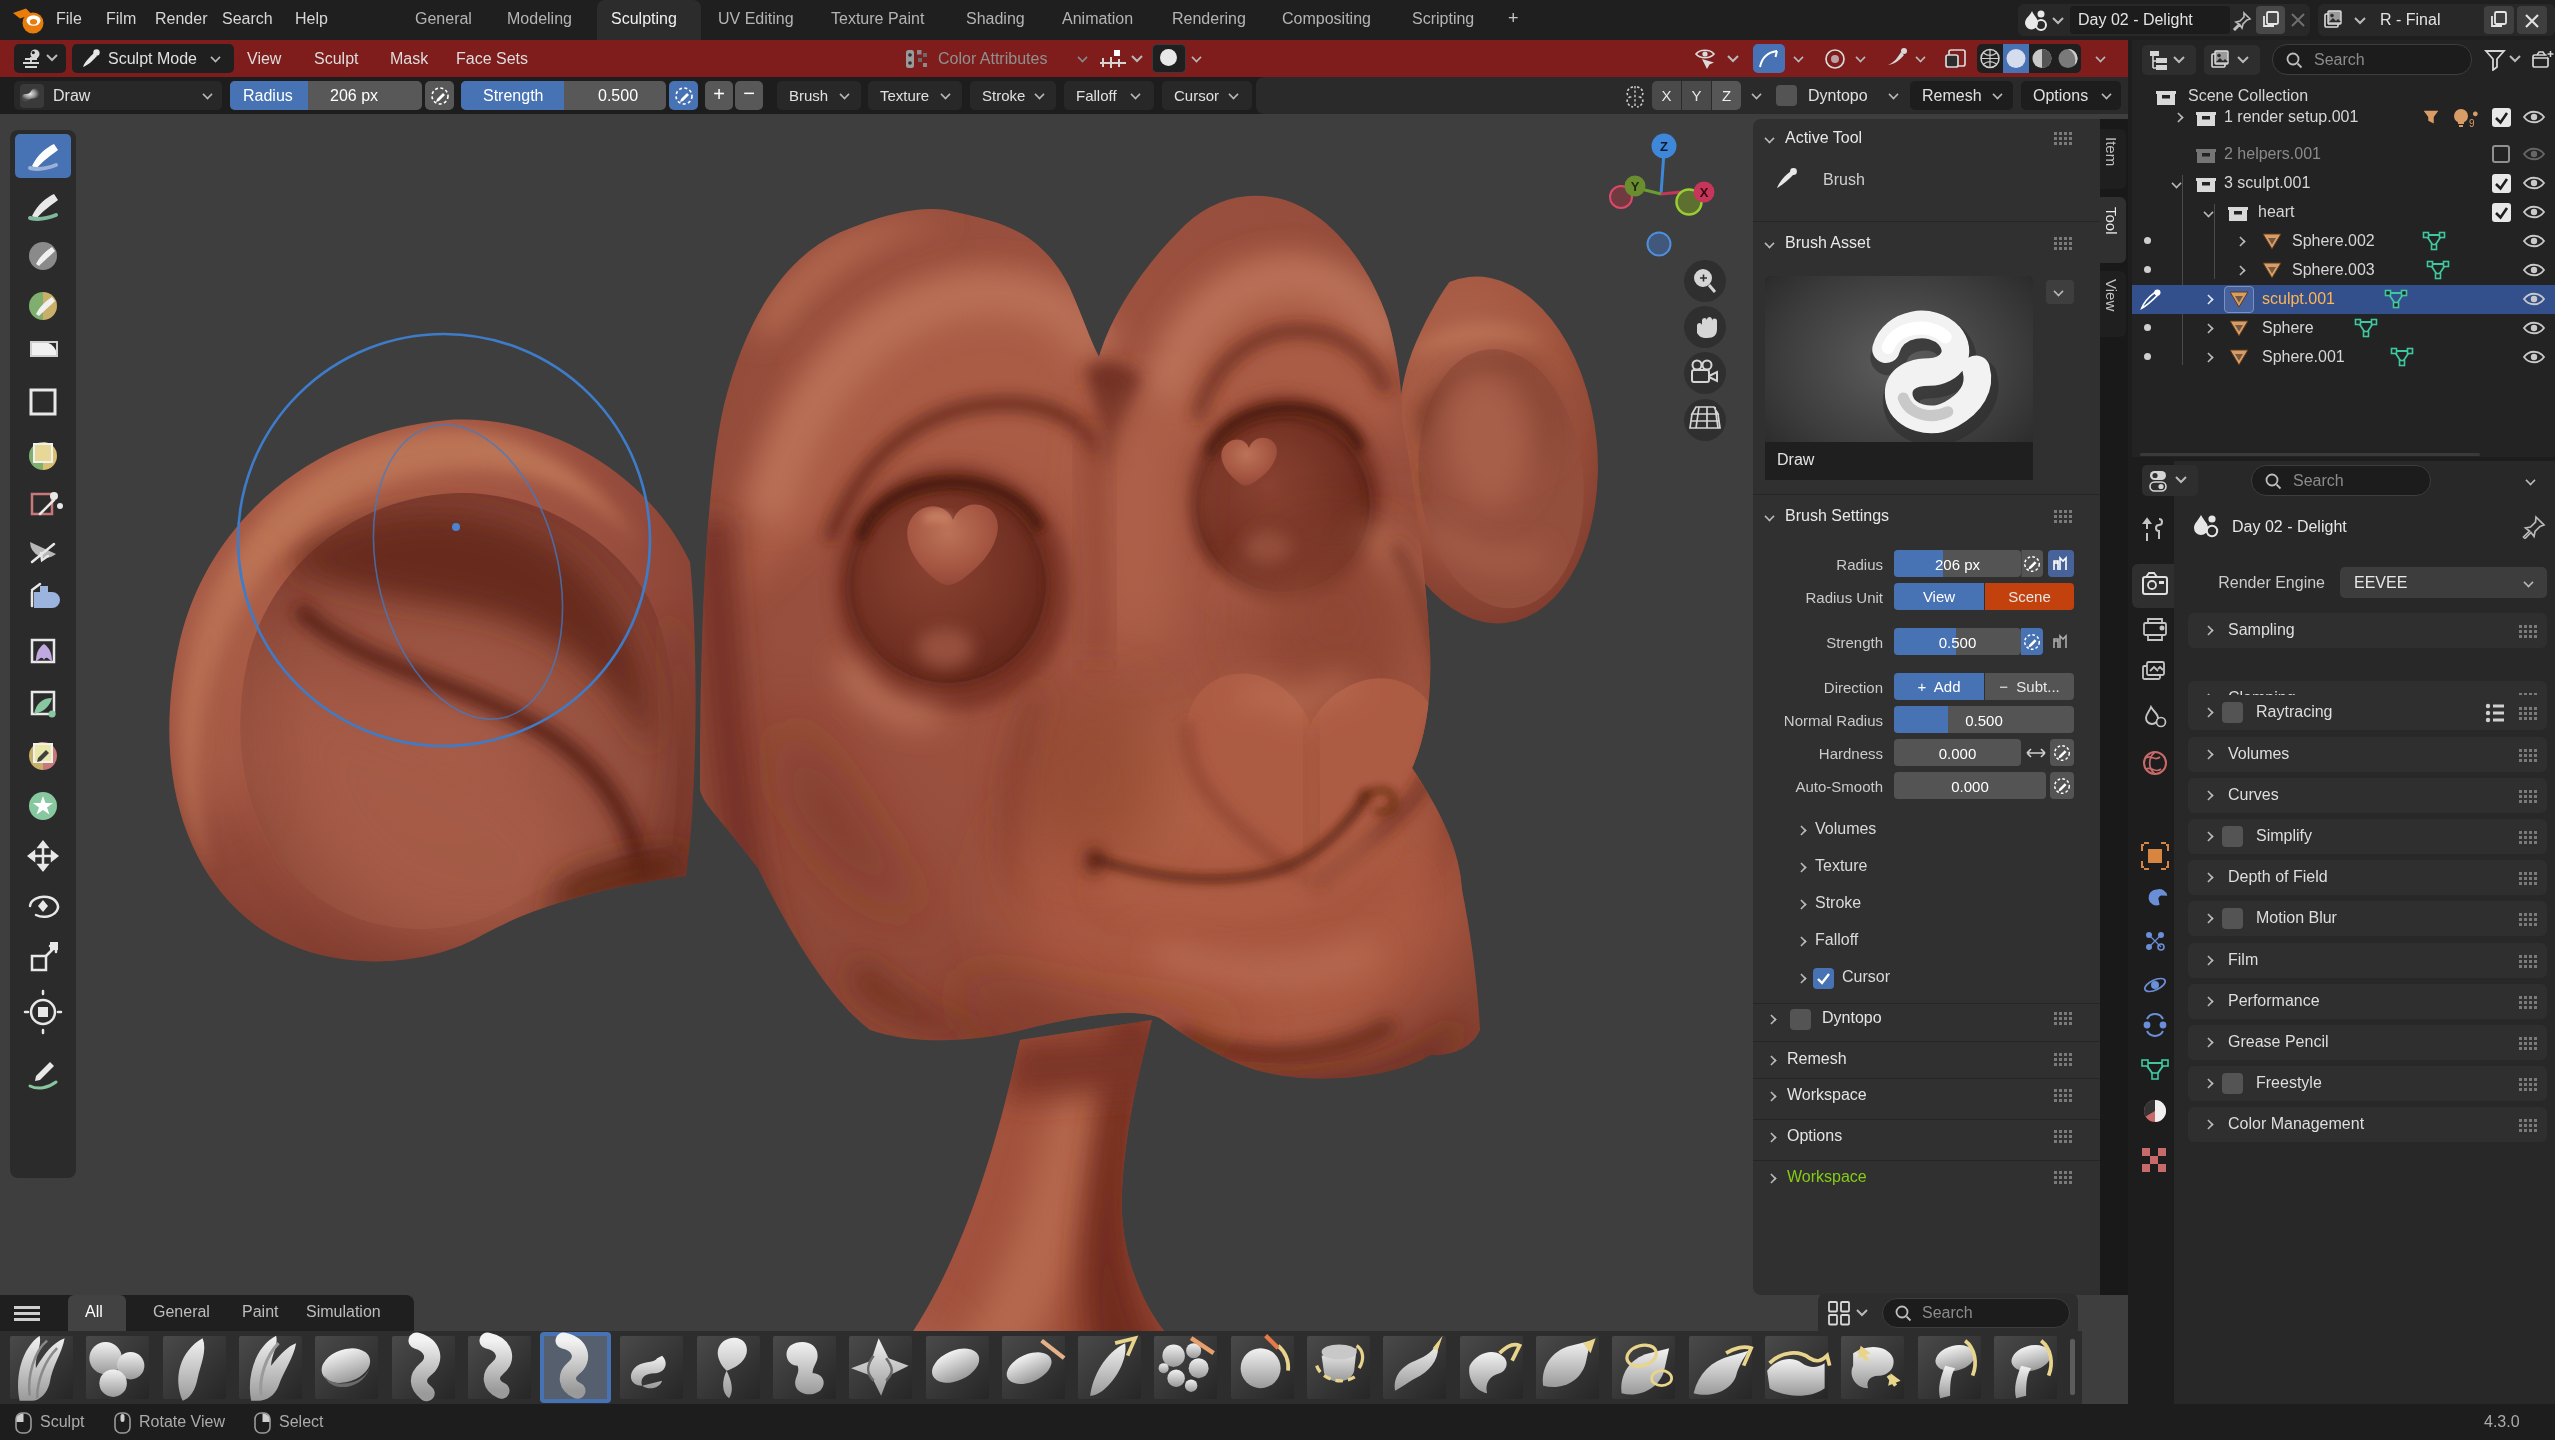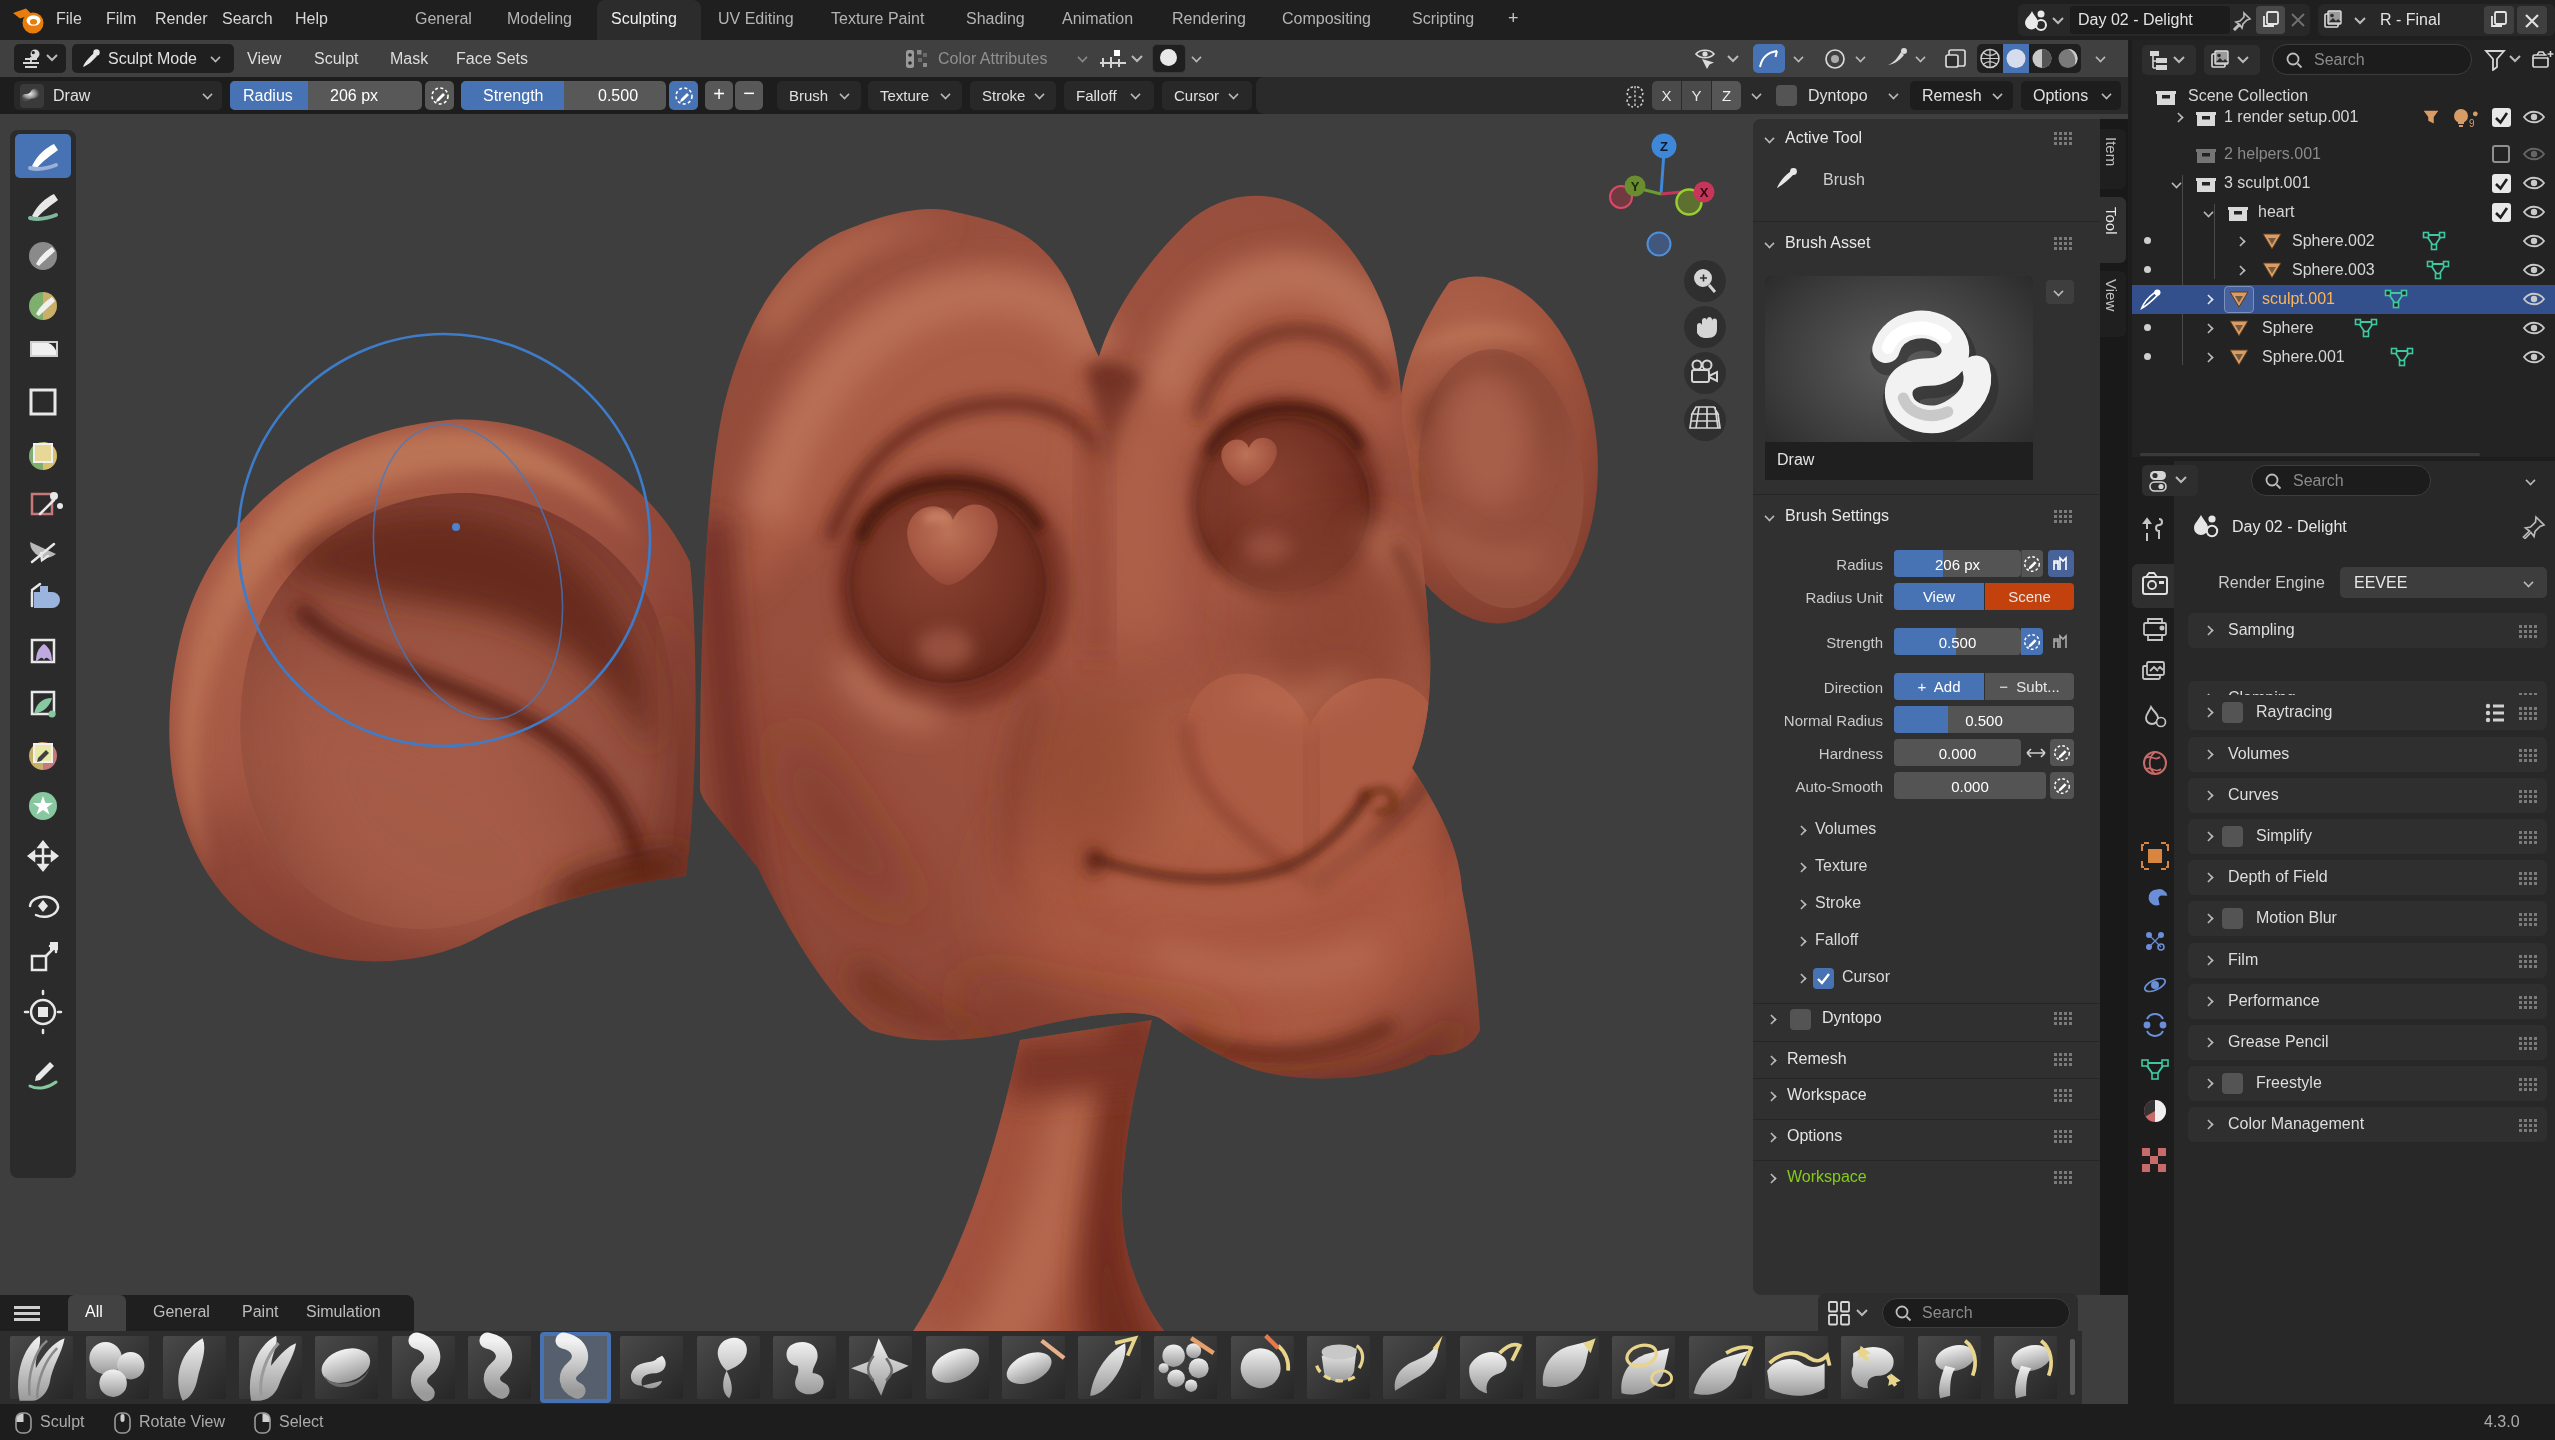--- a/index.html
+++ b/index.html
@@ -120,21 +120,21 @@
       <rect x="6" y="2" width="11" height="12" rx="1.5" fill="none" stroke="#e6e6e6" stroke-width="1.8"></rect>
       <path d="M3 6 v10 h10" fill="none" stroke="#e6e6e6" stroke-width="1.8"></path>
     </svg>
     <div class="abs" style="left:499px;top:2px;width:30px;height:28px;background:#3f3f3f;border-radius:4px;"></div>
     <svg class="abs" style="left:506px;top:9px" width="16" height="16" viewBox="0 0 16 16">
       <path d="M2 2 L14 14 M14 2 L2 14" stroke="#e0e0e0" stroke-width="2.2"></path>
     </svg>
   </div>
 </div>
 
-<div class="abs" id="hdr2" style="left:0;top:40px;width:2128px;height:37px;background:#404040;">
+<div class="abs" id="hdr2" style="left:0;top:40px;width:2128px;height:37px;background:#7f1d1d;">
 
   <div class="abs" style="left:14px;top:4px;width:52px;height:29px;background:#1f1f1f;border-radius:5px;"></div>
   <svg class="abs" style="left:20px;top:7px" width="42" height="24" viewBox="0 0 42 24">
     <path d="M3 16 h16 M5 12 h12 M5 20 h12 M11 16 v-6" stroke="#d8d8d8" stroke-width="1.8" fill="none"></path>
     <circle cx="15" cy="7" r="4.5" fill="#d8d8d8"></circle>
         <circle cx="13.3" cy="5.6" r="1.6" fill="#1f1f1f"></circle>
     <path d="M27 8 l5 5 5 -5" fill="none" stroke="#b9b9b9" stroke-width="2"></path>
   </svg>
 
   <div class="abs" style="left:72px;top:4px;width:162px;height:29px;background:#1f1f1f;border-radius:5px;"></div>

